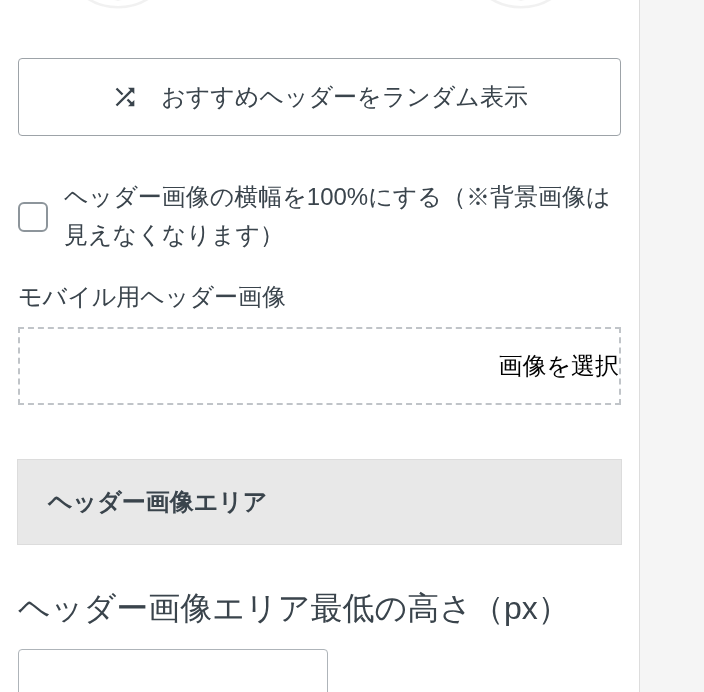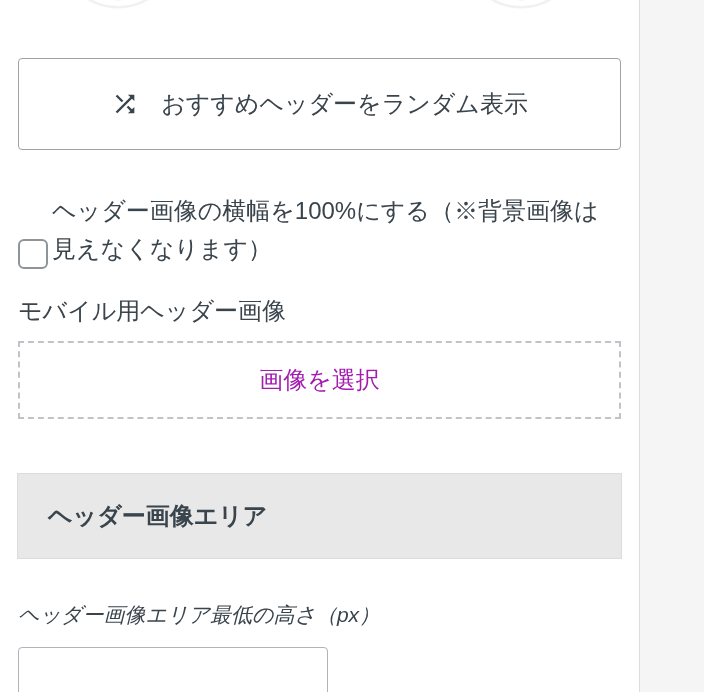--- a/index.html
+++ b/index.html
@@ -31,35 +31,35 @@
 }
 .crest.left { left: 35px; }
 .crest.right { right: 35px; }
 .crest svg { opacity: 0.08; }
 .random-btn {
   display: flex;
   align-items: center;
   justify-content: center;
   gap: 22px;
   width: 100%;
-  height: 92px;
+  height: 78px;
   border: 1px solid #9da3a8;
   border-radius: 4px;
   background: #fff;
   color: #3a444c;
   font-size: 24px;
   font-weight: 500;
   margin-top: 34px;
   cursor: pointer;
 }
 .shuffle-icon { width: 28px; height: 28px; display: inline-flex; }
 .checkbox-row {
   display: flex;
-  align-items: flex-end;
-  gap: 4px;
+  align-items: center;
+  gap: 16px;
   margin-top: 42px;
 }
 .checkbox {
   width: 30px;
   height: 30px;
   border: 2px solid #8d959b;
   border-radius: 6px;
   flex-shrink: 0;
   margin-top: 2px;
   cursor: pointer;
@@ -73,46 +73,45 @@
 .field-label {
   font-size: 24px;
   color: #3a444c;
   margin-top: 26px;
 }
 .dashed-btn {
   width: 100%;
   height: 78px;
   border: 2px dashed #c0c4c8;
   background: #fff;
-  color: #a21caf;
+  color: #000000;
   font-size: 24px;
   display: flex;
   align-items: center;
-  justify-content: center;
+  justify-content: flex-end;
   margin-top: 14px;
   cursor: pointer;
 }
 .section-header {
   background: #e8e8e8;
   border: 1px solid #dcdcdc;
   padding: 26px 30px;
   margin-top: 54px;
   margin-left: -1px;
   margin-right: -1px;
 }
 .section-header-text {
   font-size: 24px;
   font-weight: 700;
   color: #3a444c;
 }
 .height-label {
-  font-size: 21px;
+  font-size: 32px;
   color: #3a444c;
   margin-top: 42px;
-  font-style: italic;
 }
 .text-input {
   width: 310px;
   height: 54px;
   border: 1px solid #aeb4b9;
   border-radius: 4px;
   margin-top: 18px;
   font-size: 20px;
   padding: 0 12px;
   background: #fff;

